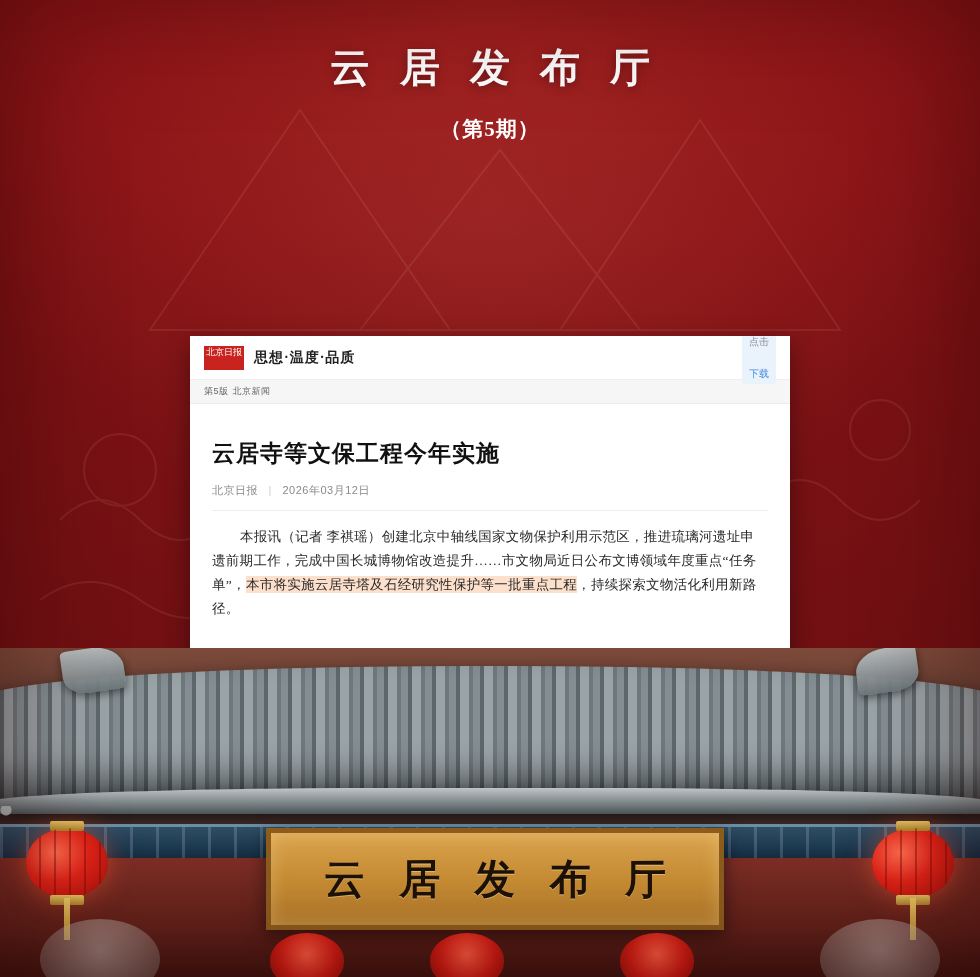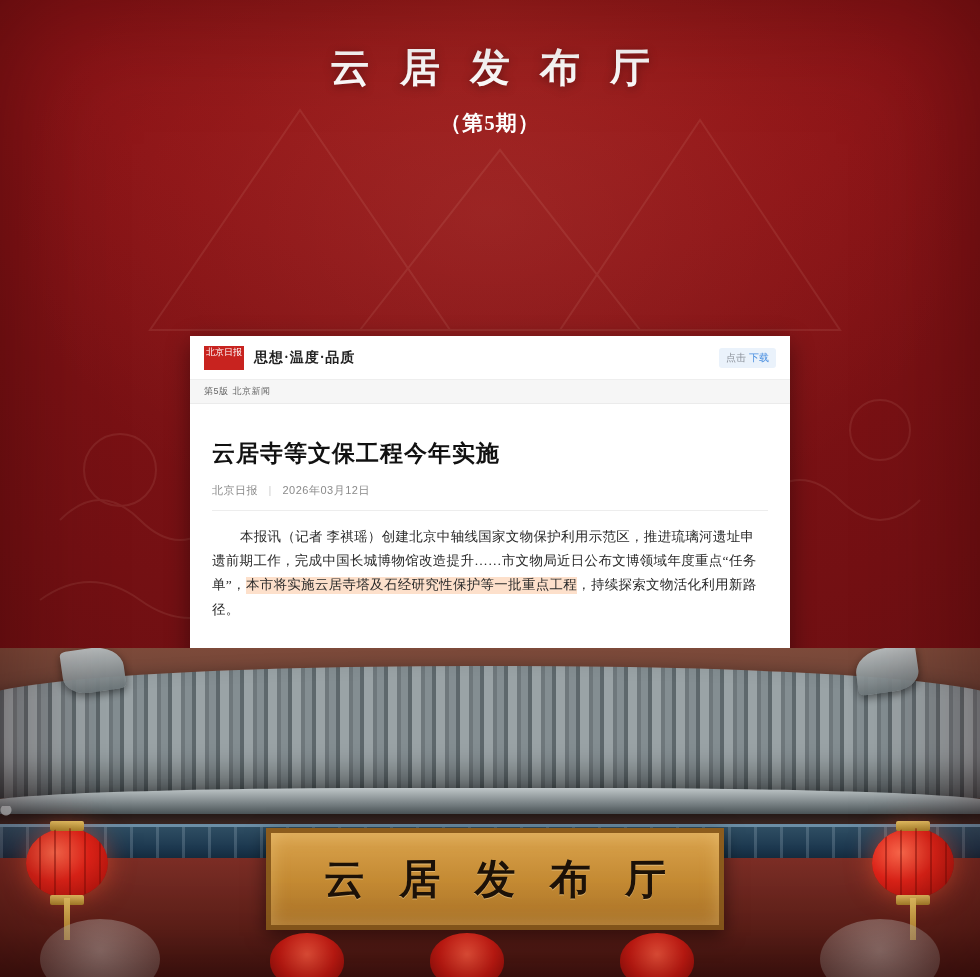--- a/index.html
+++ b/index.html
@@ -49,21 +49,21 @@
     color: #ffffff;
     text-shadow: 0 2px 10px rgba(0,0,0,0.35);
     margin: 0;
     padding-left: 10px;
   }
   .sub-title {
     font-family: "Liberation Serif", serif;
     font-size: 21px;
     font-weight: bold;
     color: #ffffff;
-    margin-top: 14px;
+    margin-top: 20px;
     letter-spacing: 1px;
   }
 
   
   .article {
     position: absolute;
     top: 188px;
     left: 74px;
     width: 840px;
     color: #fdfdfd;
@@ -122,24 +122,25 @@
     font-family: "Liberation Serif", serif;
     font-size: 14px;
     font-weight: bold;
     color: #222;
     letter-spacing: 1px;
   }
   .topbar-right {
     margin-left: auto;
     display: flex;
     align-items: center;
-    gap: 3px;
+    gap: 18px;
     background: #eaf2fb;
     border-radius: 3px;
     padding: 3px 7px;
+    flex-direction: column;
   }
   .topbar-right .t1 {
     font-size: 10px;
     color: #8a9099;
   }
   .topbar-right .t2 {
     font-size: 10px;
     color: #4a8fe0;
   }
 
@@ -193,21 +194,20 @@
     font-family: "Liberation Serif", serif;
     font-size: 13.5px;
     line-height: 24px;
     color: #2a2a2a;
     text-indent: 28px;
     letter-spacing: 0.3px;
   }
   .hl {
     background: #fde0cb;
     padding: 1px 0;
-    font-family: Liberation Mono, monospace;
   }
 
   
   .temple {
     position: absolute;
     left: 0;
     top: 648px;
     width: 980px;
     height: 329px;
     overflow: hidden;

